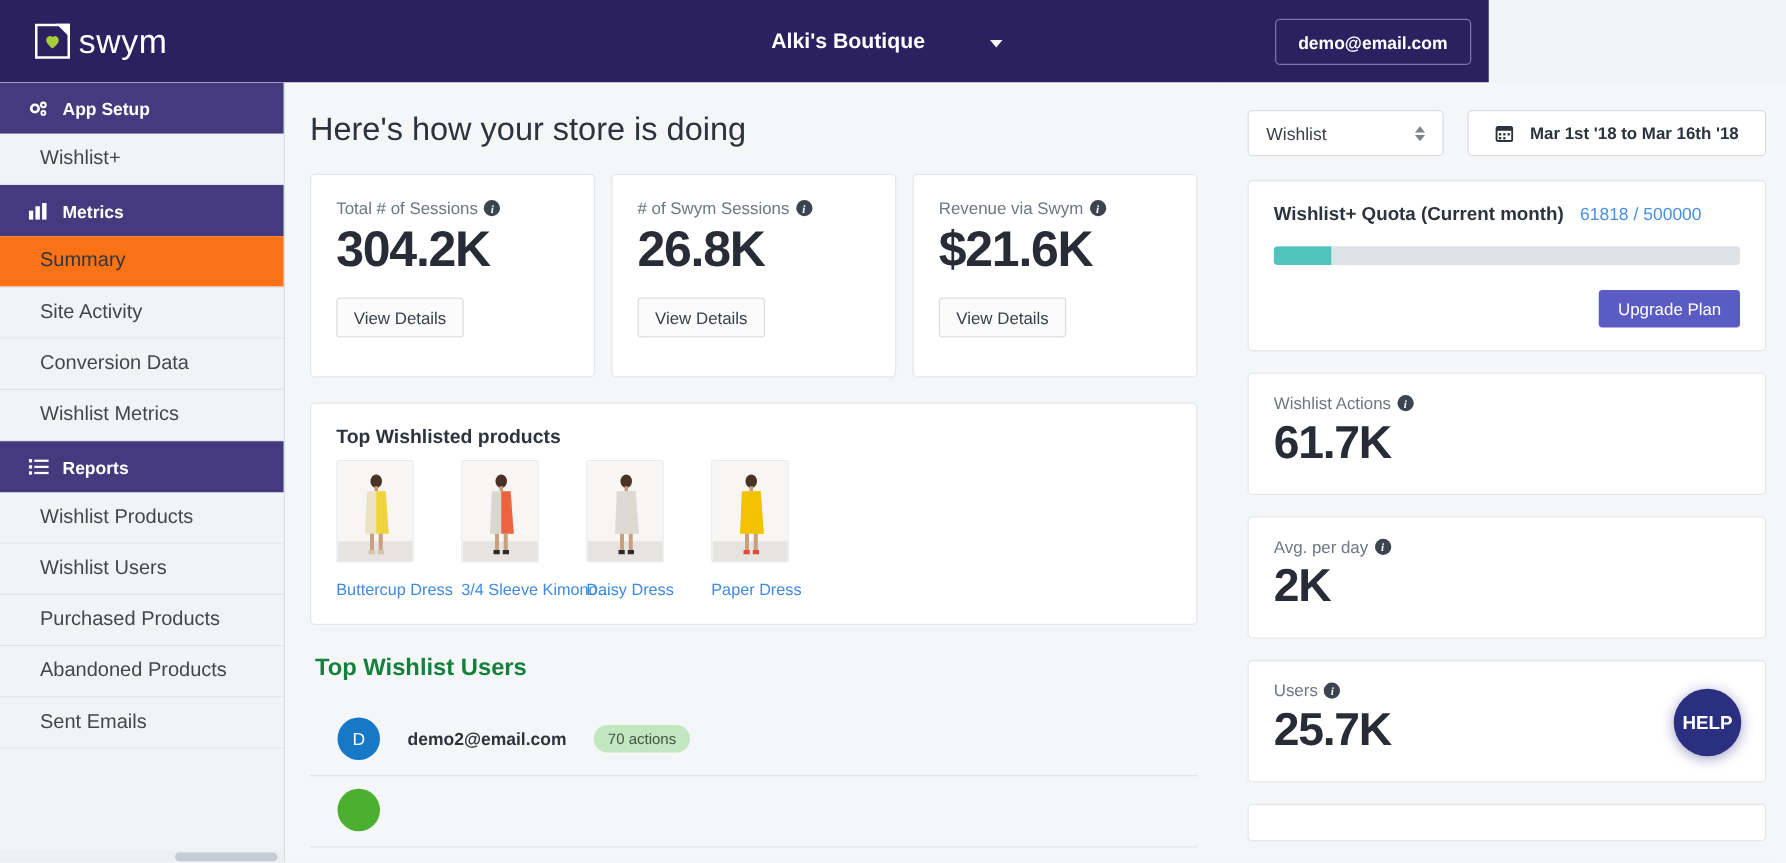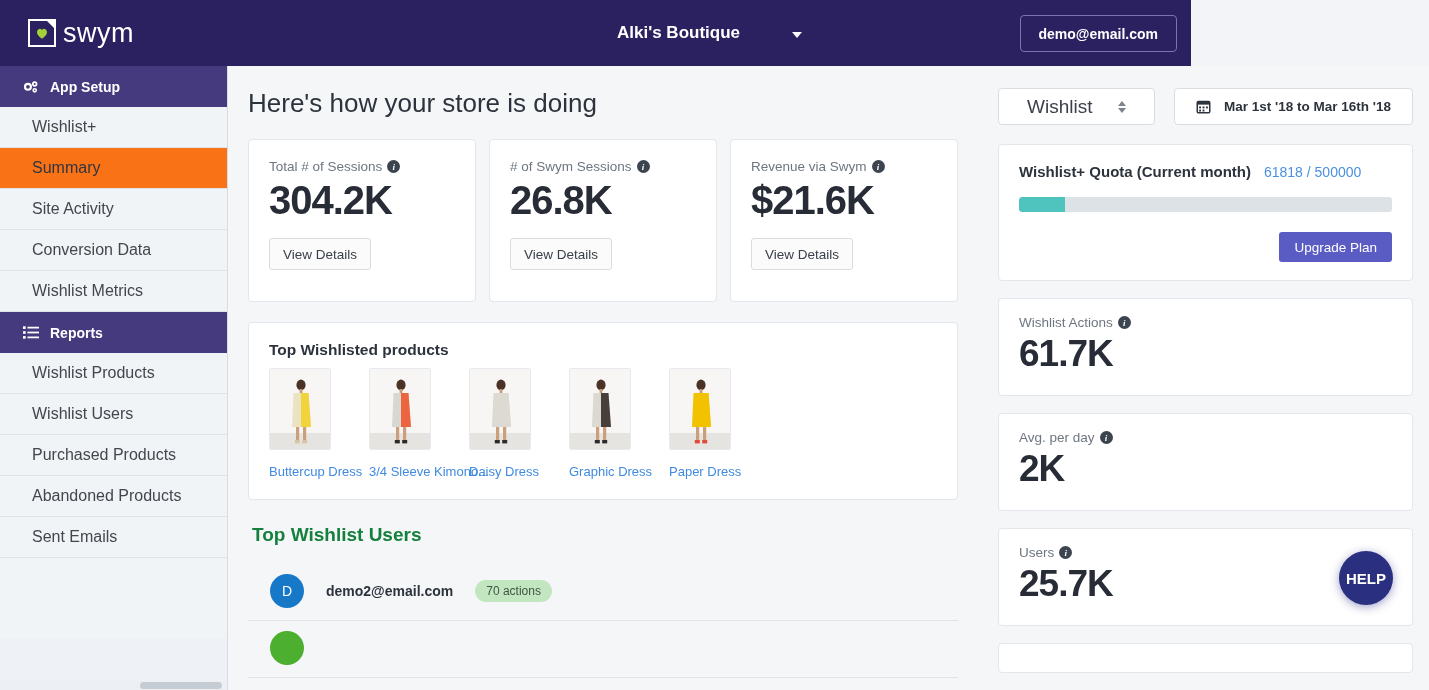--- a/index.html
+++ b/index.html
@@ -181,21 +181,21 @@
     position: absolute; top: 66px; left: 978px;
     width: 451px; height: 624px;
     background: #f5f6f8; padding: 22px 16px 0 20px;
     overflow: hidden;
   }
   .rail-controls { display: flex; gap: 19px; margin-bottom: 19px; }
   .select-box {
     width: 157px; height: 37px; background: #ffffff;
     border: 1px solid #d9dde2; border-radius: 4px;
     display: flex; align-items: center; justify-content: space-between;
-    padding: 0 28px; font-size: 19px; color: #3b4049; cursor: pointer;
+    padding: 0 14px; font-size: 14px; color: #3b4049; cursor: pointer;
   }
   .spin { display: flex; flex-direction: column; gap: 2px; align-items: center; }
   .spin u {
     width: 0; height: 0; display: block;
     border-left: 4px solid transparent; border-right: 4px solid transparent;
   }
   .spin .up { border-bottom: 5px solid #7c838d; }
   .spin .dn { border-top: 5px solid #7c838d; }
   .date-box {
     flex: 1; height: 37px; background: #ffffff;
@@ -277,20 +277,28 @@
         <div class="nav-group-header">
           <span class="nav-icon"><svg viewBox="0 0 24 20" width="17" height="15">
               <circle cx="7" cy="9" r="4.2" fill="none" stroke="#fff" stroke-width="3"></circle>
               <circle cx="16.5" cy="5" r="2.6" fill="none" stroke="#fff" stroke-width="2.4"></circle>
               <circle cx="16.5" cy="14" r="2.2" fill="none" stroke="#fff" stroke-width="2.2"></circle>
             </svg></span>
           <span>App Setup</span>
         </div>
         <div class="nav-item">
           <span>Wishlist+</span>
+        </div>
+        <div class="nav-group-header">
+          <span class="nav-icon"><svg viewBox="0 0 18 15" width="16" height="14">
+              <rect x="0" y="7" width="4" height="8" fill="#fff"></rect>
+              <rect x="6" y="3" width="4" height="12" fill="#fff"></rect>
+              <rect x="12" y="0" width="4" height="15" fill="#fff"></rect>
+            </svg></span>
+          <span>Metrics</span>
         </div>
         <div class="nav-item active">
           <span>Summary</span>
         </div>
         <div class="nav-item">
           <span>Site Activity</span>
         </div>
         <div class="nav-item">
           <span>Conversion Data</span>
         </div>
@@ -395,35 +403,20 @@
                 <rect x="32.2" y="71" width="5" height="3.4" fill="#2b2b2b"></rect>
               </svg></div>
             <div class="product-name">Daisy Dress</div>
           </div>
           <div class="product-cell">
             <div class="product-thumb"><svg viewBox="0 0 62 82" width="62" height="82" preserveAspectRatio="none">
                 <rect x="0" y="0" width="62" height="82" fill="#f7f6f4"></rect>
                 <rect x="0" y="64" width="62" height="18" fill="#e6e4e1"></rect>
                 <ellipse cx="31" cy="16" rx="4.6" ry="5.4" fill="#4a3326"></ellipse>
                 <rect x="29.6" y="20" width="2.8" height="4" fill="#c89b78"></rect>
-                <path d="M23.5 24 L38.5 24 L41 58 L22 58 Z" fill="#dcd8d2"></path>
-                <path d="M31 24 L38.5 24 L41 58 L31 58 Z" fill="#2e2520" opacity="0.85"></path>
-                <rect x="26" y="58" width="3.2" height="14" fill="#caa07c"></rect>
-                <rect x="33" y="58" width="3.2" height="14" fill="#caa07c"></rect>
-                <rect x="24.8" y="71" width="5" height="3.4" fill="#2b2b2b"></rect>
-                <rect x="32.2" y="71" width="5" height="3.4" fill="#2b2b2b"></rect>
-              </svg></div>
-            <div class="product-name">Graphic Dress</div>
-          </div>
-          <div class="product-cell">
-            <div class="product-thumb"><svg viewBox="0 0 62 82" width="62" height="82" preserveAspectRatio="none">
-                <rect x="0" y="0" width="62" height="82" fill="#f7f6f4"></rect>
-                <rect x="0" y="64" width="62" height="18" fill="#e6e4e1"></rect>
-                <ellipse cx="31" cy="16" rx="4.6" ry="5.4" fill="#4a3326"></ellipse>
-                <rect x="29.6" y="20" width="2.8" height="4" fill="#c89b78"></rect>
                 <path d="M23.5 24 L38.5 24 L41 58 L22 58 Z" fill="#f2c200"></path>
                 <path d="M31 24 L38.5 24 L41 58 L31 58 Z" fill="#f2c200" opacity="0.85"></path>
                 <rect x="26" y="58" width="3.2" height="14" fill="#caa07c"></rect>
                 <rect x="33" y="58" width="3.2" height="14" fill="#caa07c"></rect>
                 <rect x="24.8" y="71" width="5" height="3.4" fill="#e24b3a"></rect>
                 <rect x="32.2" y="71" width="5" height="3.4" fill="#e24b3a"></rect>
               </svg></div>
             <div class="product-name">Paper Dress</div>
           </div>
         </div>

